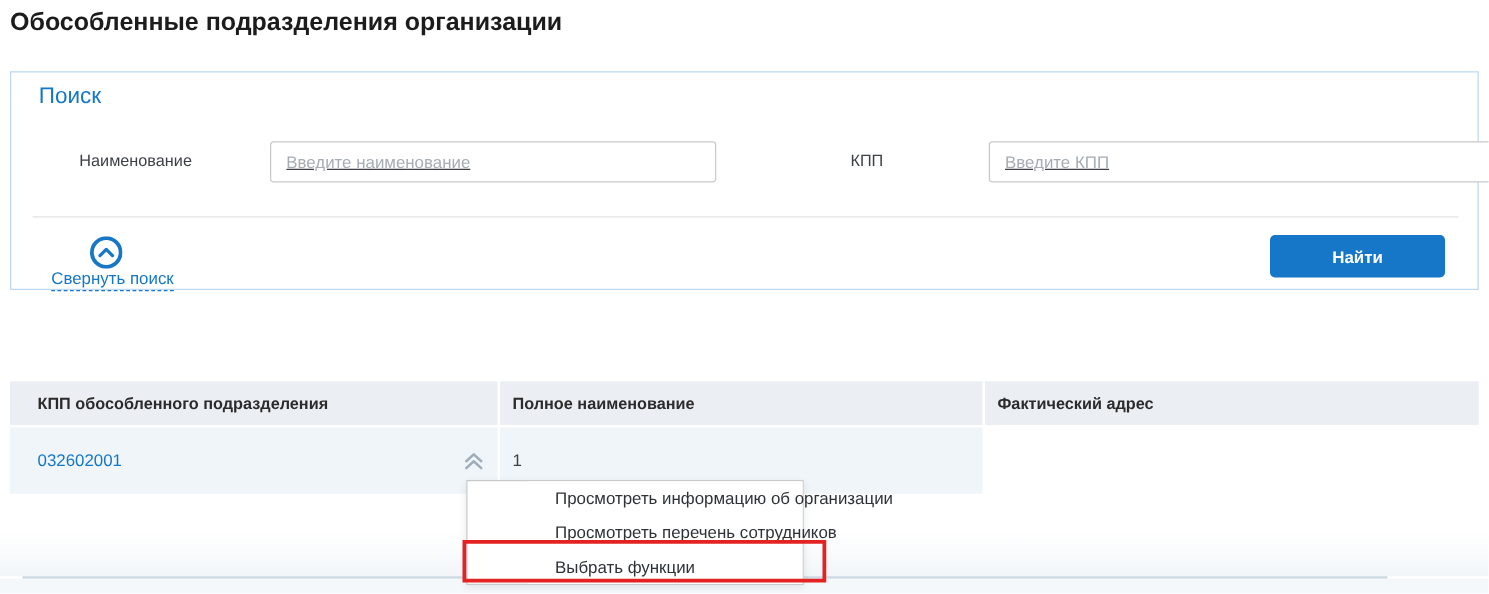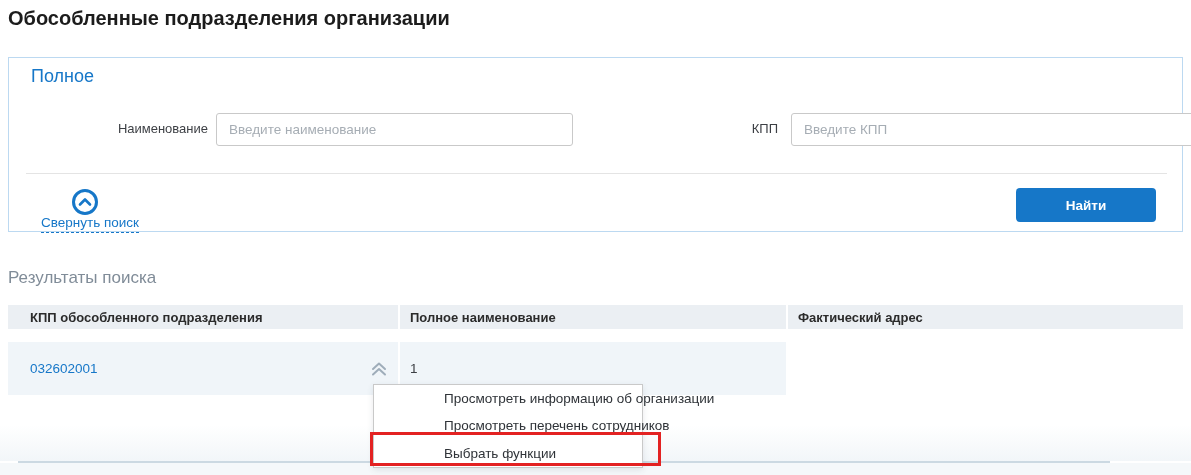--- a/index.html
+++ b/index.html
@@ -12,37 +12,37 @@
   }
   *{margin:0;padding:0;box-sizing:border-box;}
   body{background:#fff;font-family:"Liberation Sans",sans-serif;}
   .page{position:relative;width:1191px;height:475px;background:#fff;overflow:hidden;}
 
   .page-title{position:absolute;left:8px;top:7px;font-size:20px;font-weight:700;color:var(--title_text);}
 
   
   .search-panel{position:absolute;left:8px;top:57px;width:1175px;height:175px;background:#fff;border:1px solid var(--panel_border);}
   .panel-title{position:absolute;left:22px;top:8px;font-size:18px;font-weight:500;color:var(--accent_blue);}
-  .fld-label{position:absolute;top:63px;font-size:13px;color:var(--body_text);text-align:right;}
+  .fld-label{position:absolute;top:63px;font-size:13px;color:var(--body_text);text-align:center;}
   .lbl-name{left:0;width:199px;}
   .lbl-kpp{left:600px;width:169px;}
-  .fld-input{position:absolute;top:55px;height:33px;border:1px solid var(--input_border);border-radius:3px;font-size:13.5px;color:var(--body_text);padding:0 12px;font-family:"Liberation Sans",sans-serif;outline:none;}
+  .fld-input{position:absolute;top:55px;height:33px;border:1px solid var(--input_border);border-radius:3px;font-size:13.5px;color:var(--body_text);padding:0 12px;font-family:"Liberation Sans",sans-serif;outline:none;text-decoration:underline;}
   .fld-input::placeholder{color:var(--placeholder);opacity:1;}
   .inp-name{left:207px;width:357px;}
   .inp-kpp{left:782px;width:419px;}
   .panel-divider{position:absolute;left:17px;top:115px;width:1141px;height:1px;background:var(--divider);}
   .collapse-wrap{position:absolute;left:22px;top:131px;display:flex;align-items:center;cursor:pointer;flex-direction:column;}
   .collapse-icon{width:26px;height:26px;display:inline-block;}
   .collapse-text{margin-left:10px;font-size:13.5px;color:var(--accent_blue);border-bottom:1px dashed var(--accent_blue);padding-bottom:2px;cursor:pointer;text-decoration:none;}
   .find-btn{position:absolute;left:1007px;top:130px;width:140px;height:34px;background:var(--accent_blue);color:var(--button_text);border:none;border-radius:4px;font-size:13.5px;font-weight:700;font-family:"Liberation Sans",sans-serif;cursor:pointer;}
 
   
   .results-title{position:absolute;left:8px;top:268px;font-size:17px;color:var(--muted_heading);}
   .tbl{position:absolute;left:8px;width:1175px;display:grid;grid-template-columns:390px 386px 1fr;column-gap:2px;}
-  .tbl-header{top:305px;height:24px;}
+  .tbl-header{top:305px;height:35px;}
   .tbl-header .cell{background:var(--table_header_bg);font-size:13px;font-weight:700;color:#2b2b2b;display:flex;align-items:center;}
   .tbl-row{top:342px;height:53px;}
   .tbl-row .cell{background:var(--table_row_bg);font-size:13.5px;color:var(--body_text);display:flex;align-items:center;}
   .cell{height:100%;padding-left:10px;position:relative;}
   .cell.first{padding-left:22px;}
   .kpp-link{color:var(--accent_blue);text-decoration:none;cursor:pointer;}
   .row-toggle{position:absolute;right:10px;top:50%;transform:translateY(-50%);width:18px;height:16px;cursor:pointer;display:flex;align-items:center;justify-content:center;}
 
   
   .bottom-fade{position:absolute;left:0;top:425px;width:1191px;height:36px;background:linear-gradient(to bottom,#ffffff,#f2f6f9);}
@@ -57,21 +57,21 @@
   .red-box{position:absolute;left:370px;top:432px;width:291px;height:34px;border:3px solid var(--highlight_red);z-index:6;pointer-events:none;}
 </style>
 </head>
 <body>
 
 <div class="page">
 
   <h1 class="page-title">Обособленные подразделения организации</h1>
 
   <section class="search-panel">
-    <div class="panel-title">Полное</div>
+    <div class="panel-title">Поиск</div>
 
     <label class="fld-label lbl-name">Наименование</label>
     <input class="fld-input inp-name" type="text" placeholder="Введите наименование" style="">
 
     <label class="fld-label lbl-kpp">КПП</label>
     <input class="fld-input inp-kpp" type="text" placeholder="Введите КПП" style="">
 
     <div class="panel-divider"></div>
 
     <div class="collapse-wrap">
@@ -80,21 +80,20 @@
           <circle cx="13" cy="13" r="11.5" fill="#ffffff" stroke="#1677c8" stroke-width="3"></circle>
           <polyline points="8,15.5 13,10.5 18,15.5" fill="none" stroke="#1677c8" stroke-width="2.6" stroke-linecap="round" stroke-linejoin="round"></polyline>
         </svg>
       </span>
       <a class="collapse-text">Свернуть поиск</a>
     </div>
 
     <button class="find-btn">Найти</button>
   </section>
 
-  <div class="results-title">Результаты поиска</div>
 
   <div class="tbl tbl-header">
     <div class="cell first">КПП обособленного подразделения</div>
     <div class="cell">Полное наименование</div>
     <div class="cell">Фактический адрес</div>
   </div>
 
   <div class="bottom-fade"></div>
   <div class="bottom-line"></div>
   <div class="bottom-strip"></div>

